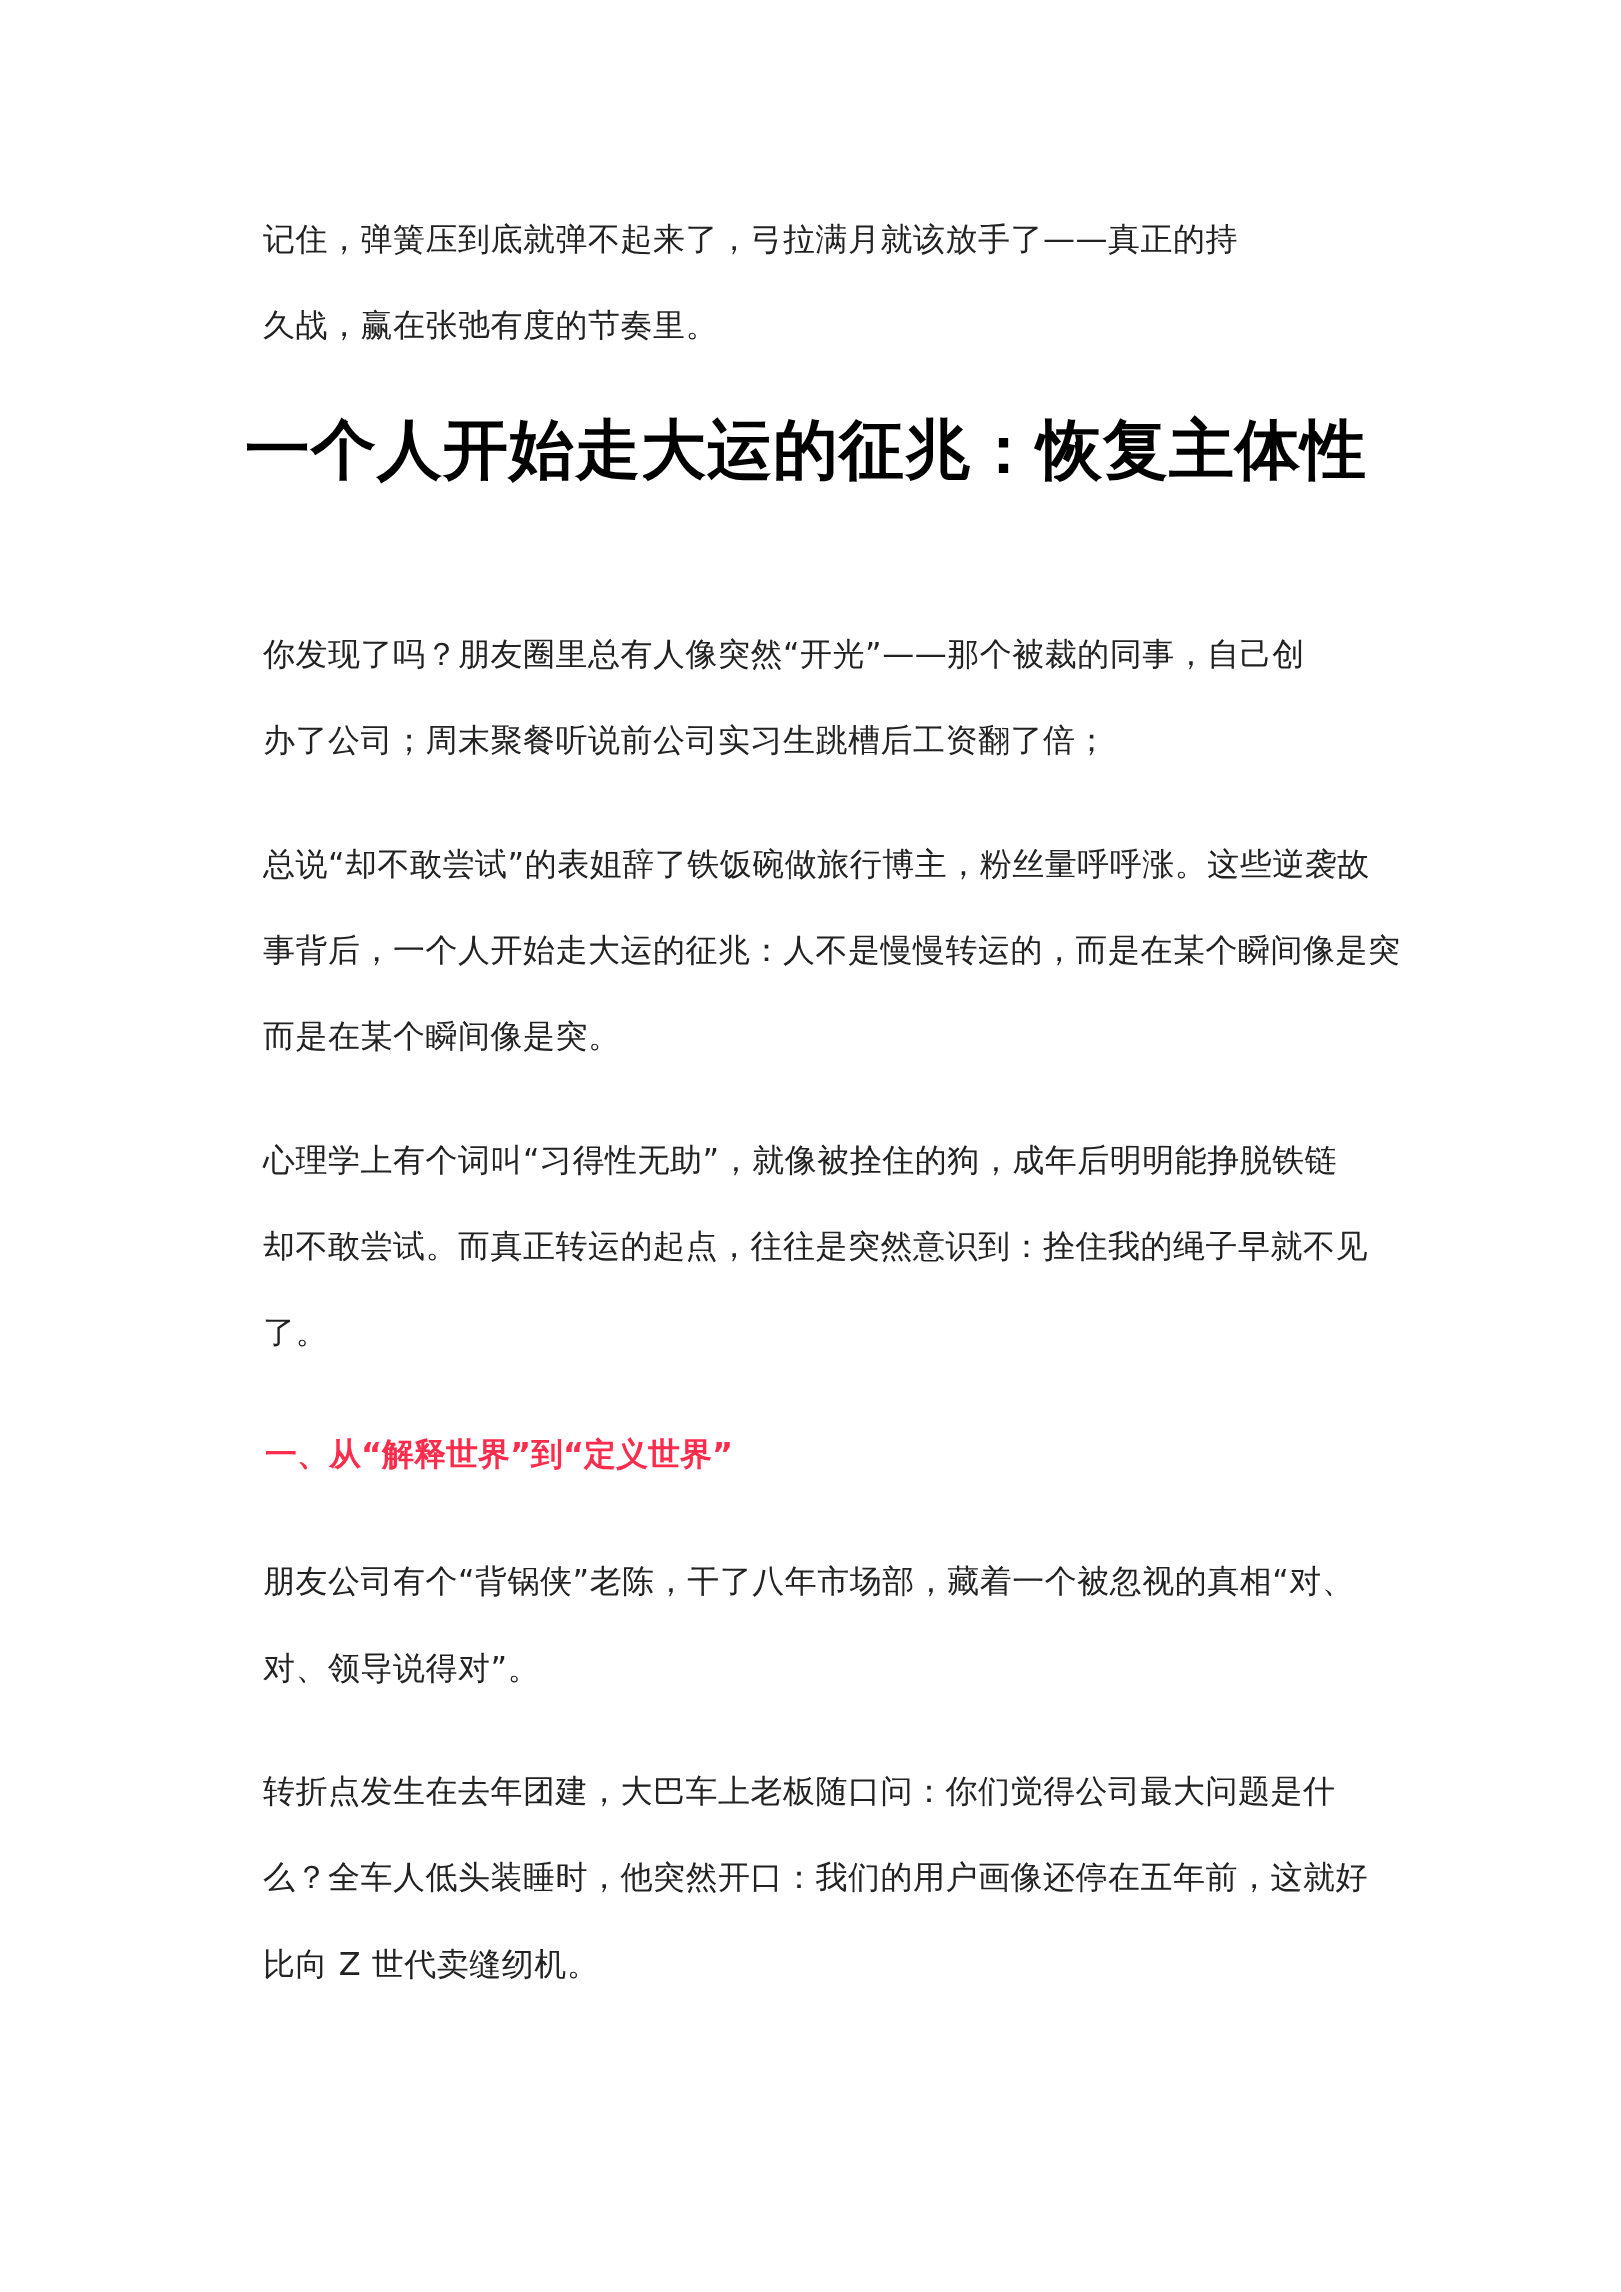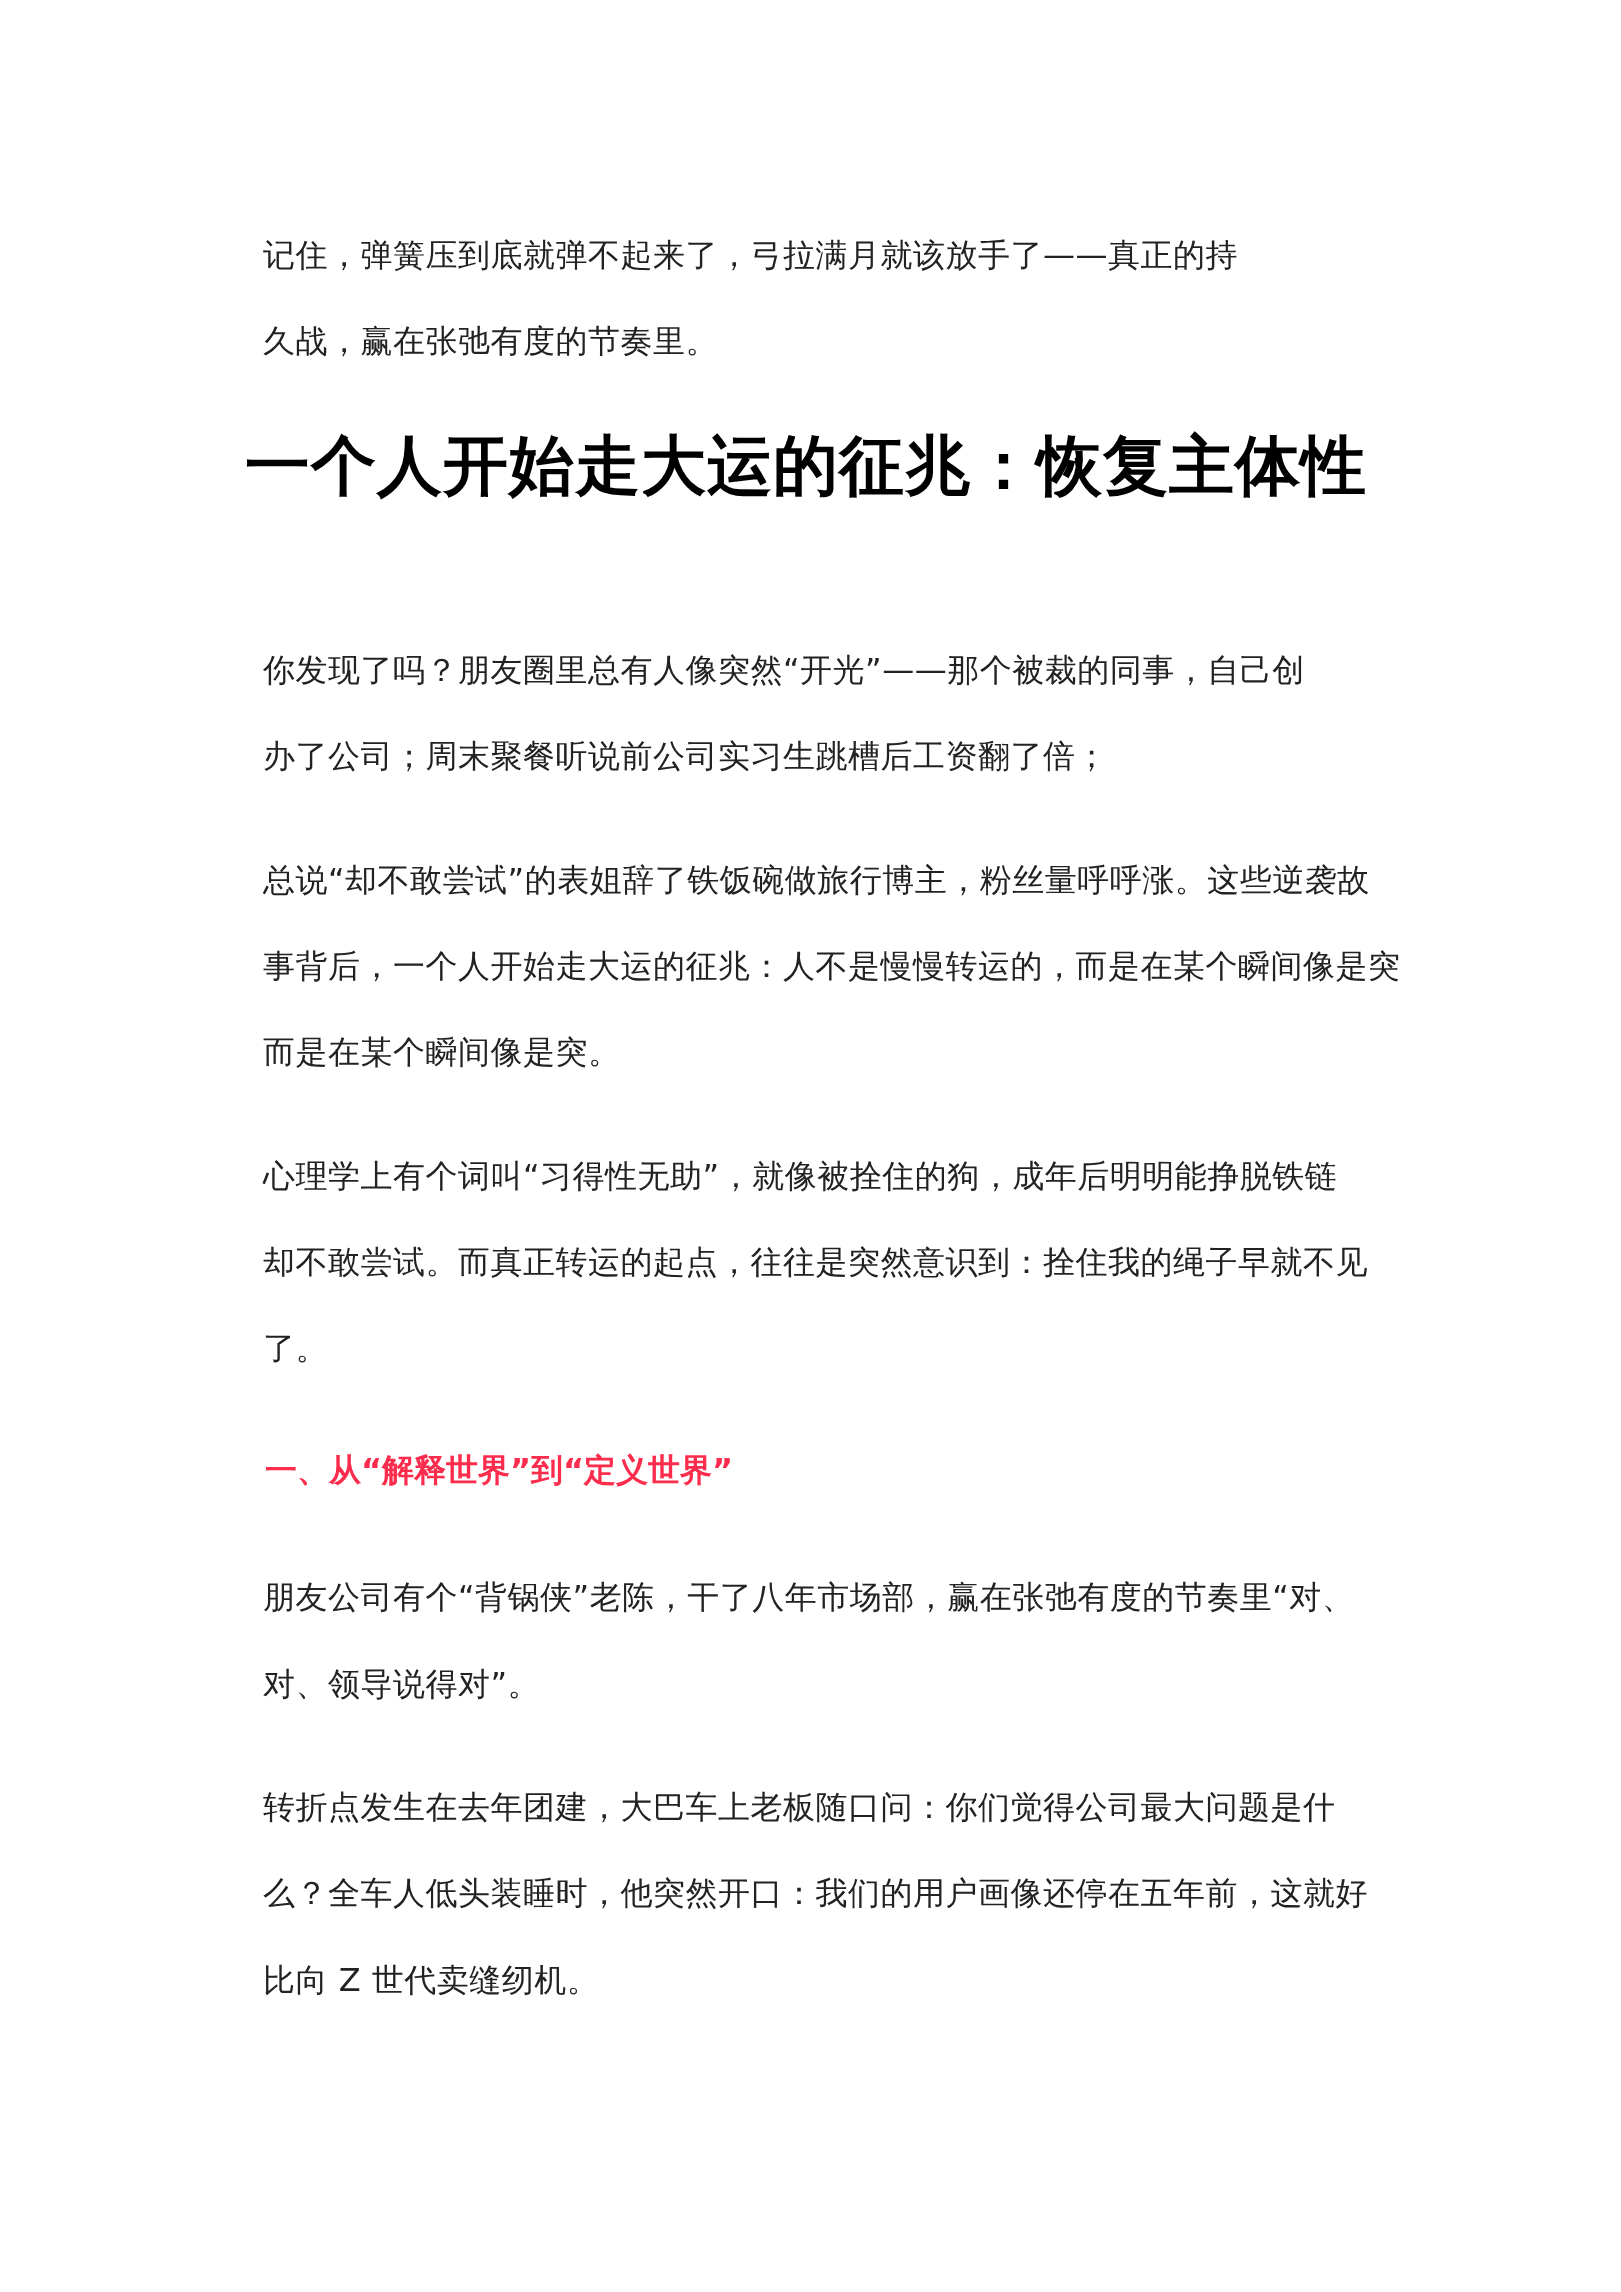--- a/index.html
+++ b/index.html
@@ -11,21 +11,21 @@
       width: 1621px;
       height: 2293px;
       position: relative;
       overflow: hidden;
       color: #222222;
       font-family: "DejaVu Sans", "Liberation Sans", sans-serif;
     }
     .page {
       position: absolute;
       left: 0;
-      top: 16px;
+      top: 0;
       width: 1621px;
       height: 1866px;
     }
     .line {
       position: absolute;
       left: 263px;
       font-size: 32px;
       line-height: 39px;
       white-space: nowrap;
       letter-spacing: 0.5px;
@@ -78,21 +78,21 @@
 
   <div>
     <div class="line" style="top:1141px">心理学上有个词叫“习得性无助”，就像被拴住的狗，成年后明明能挣脱铁链</div>
     <div class="line" style="top:1227px">却不敢尝试。而真正转运的起点，往往是突然意识到：拴住我的绳子早就不见</div>
     <div class="line" style="top:1313px">了。</div>
   </div>
 
   <h2 class="section-heading" style="margin:2px;">一、从“解释世界”到“定义世界”</h2>
 
   <div>
-    <div class="line" style="top:1562px">朋友公司有个“背锅侠”老陈，干了八年市场部，赢在张弛有度的节奏里“对、</div>
+    <div class="line" style="top:1562px">朋友公司有个“背锅侠”老陈，干了八年市场部，藏着一个被忽视的真相“对、</div>
     <div class="line" style="top:1649px">对、领导说得对”。</div>
   </div>
 
   <div>
     <div class="line" style="top:1772px">转折点发生在去年团建，大巴车上老板随口问：你们觉得公司最大问题是什</div>
     <div class="line" style="top:1858px">么？全车人低头装睡时，他突然开口：我们的用户画像还停在五年前，这就好</div>
     <div class="line" style="top:1945px">比向 Z 世代卖缝纫机。</div>
   </div>
 
 </div>

